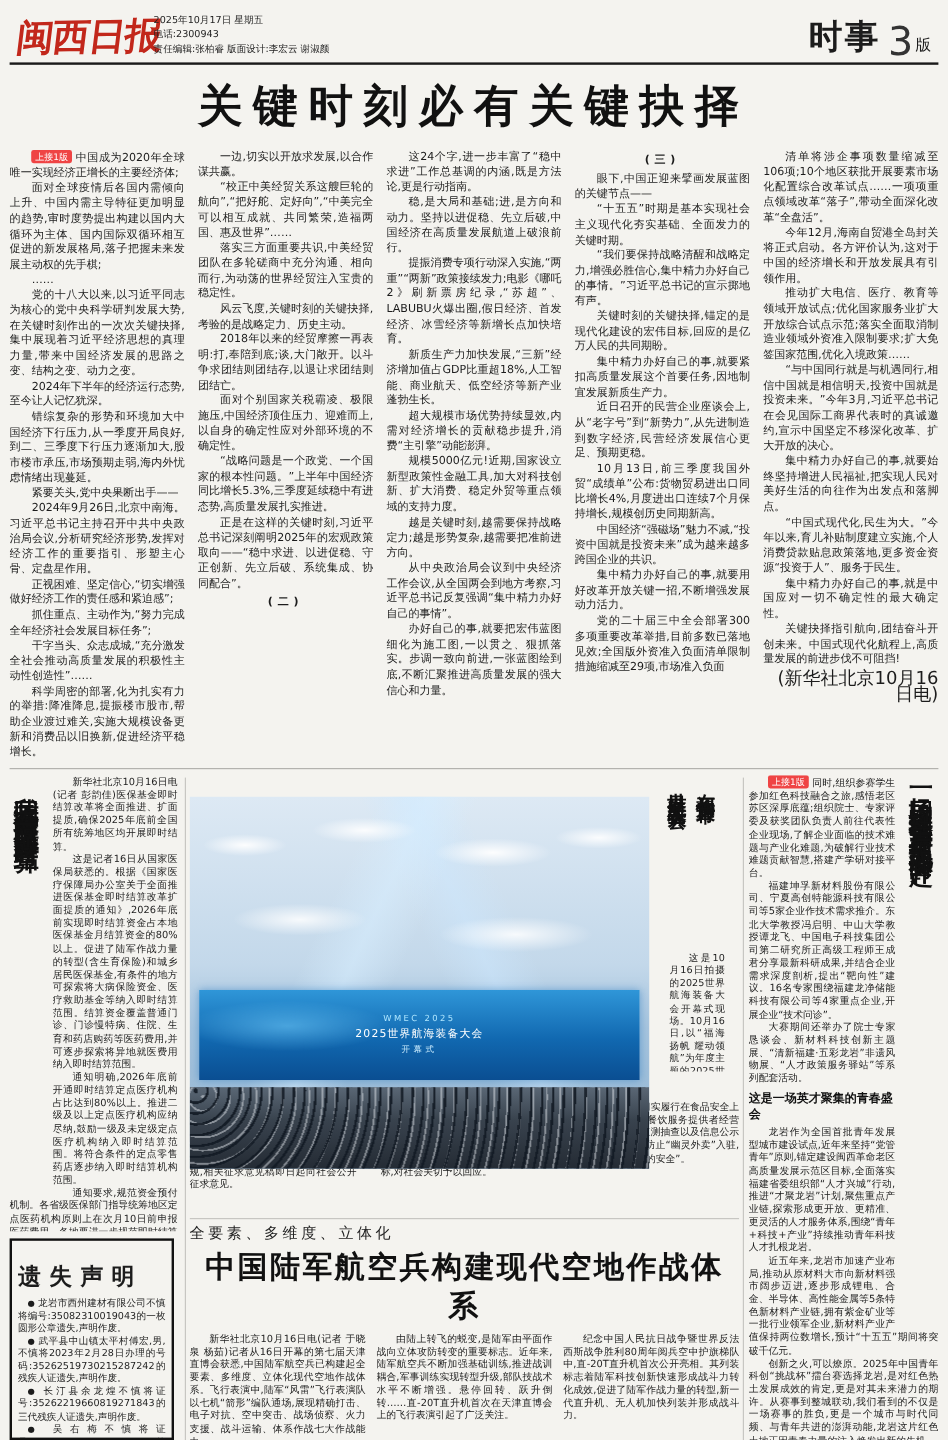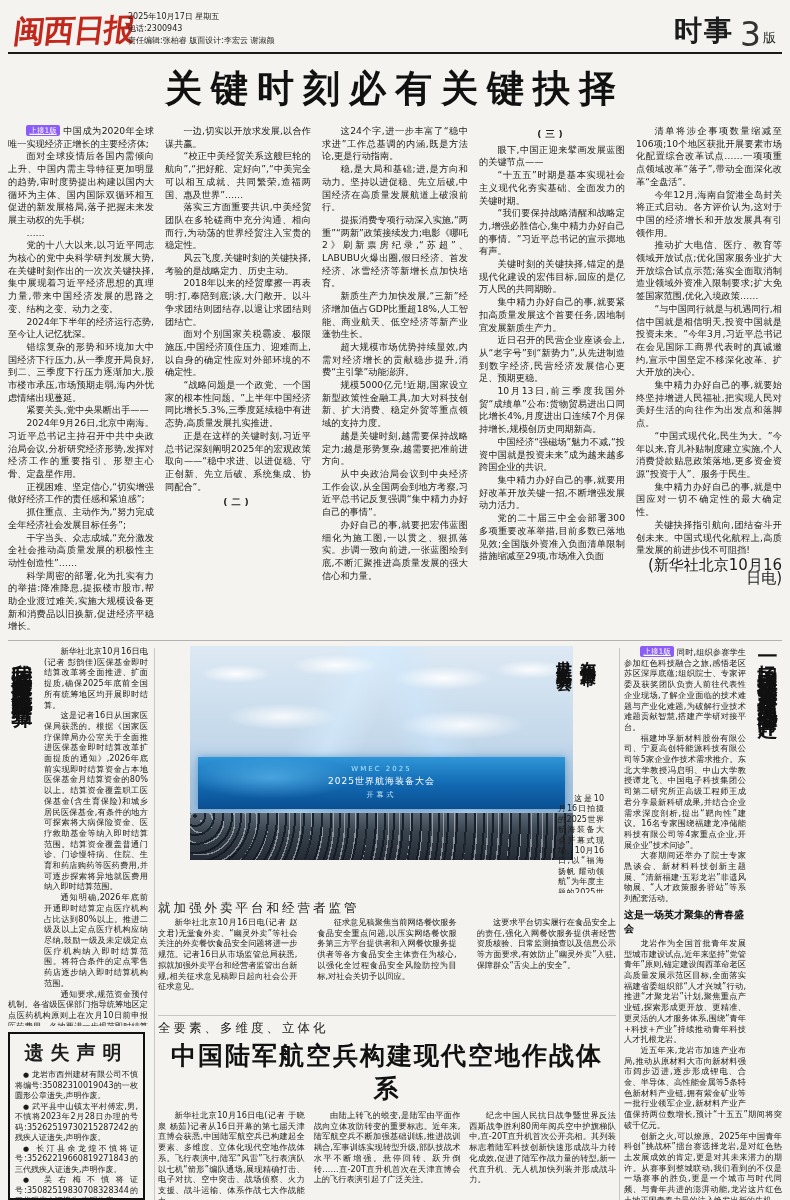--- a/index.html
+++ b/index.html
@@ -18,52 +18,52 @@
   .mast-rule{position:absolute;top:52px;left:8px;right:8px;height:2px;background:#1a1a1a;}
   
   .main-art{position:absolute;top:56px;left:8px;width:774px;height:582px;overflow:hidden;}
   .main-art h1{margin:8px 0 11px;text-align:center;font-size:37px;font-weight:900;
                letter-spacing:9px;color:#111;}
   .cols{display:flex;gap:11px;height:518px;overflow:hidden;}
   .col{flex:1;font-size:9.2px;line-height:12.7px;text-align:justify;overflow:hidden;}
   .para{margin:0;text-indent:2em;text-align:justify;}
   .para.sec{text-align:center;text-indent:0;font-weight:bold;letter-spacing:4px;margin:3px 0;}
   .ending{margin:2px 0 0;text-indent:0;text-align:right;font-size:15px;}
-  .tag{display:inline-block;background:#8b5cf6;color:#fff;font-size:7.5px;line-height:11px;
-       padding:0 3px;border-radius:2px;margin-right:3px;text-indent:0;vertical-align:1px;text-decoration:underline;}
+  .tag{display:inline-block;background:#ef4444;color:#fff;font-size:7.5px;line-height:11px;
+       padding:0 3px;border-radius:2px;margin-right:3px;text-indent:0;vertical-align:1px;}
   .small{font-size:8.2px;line-height:10.7px;}
   
   .sec-rule{position:absolute;top:640px;left:8px;right:8px;height:1px;background:#b3b2ae;}
   
   .bottom{position:absolute;top:646px;left:8px;width:774px;height:554px;}
   .vline{position:absolute;top:2px;bottom:0;width:1px;background:#c7c6c2;}
   .vl1{left:146px;} .vl2{left:611px;}
   
   .left-col{position:absolute;left:0;top:0;width:140px;height:554px;}
   .med-art{position:relative;height:380px;overflow:hidden;}
   .vtitle-l{float:left;writing-mode:vertical-lr;font-size:21px;font-weight:900;color:#111;
             height:342px;width:30px;margin:2px 6px 4px 0;letter-spacing:3px;}
   .lost-box{position:absolute;top:386px;left:0;right:3px;bottom:0;border:2px solid #111;
             padding:5px 5px 0;overflow:hidden;background:#f4f3ef;}
-  .lost-title{text-align:center;font-size:19px;font-weight:900;letter-spacing:7px;margin:1px 0 4px;}
+  .lost-title{font-size:19px;font-weight:900;letter-spacing:7px;margin:12px 0 4px;}
   .lost-item{margin:0;font-size:8px;line-height:10.5px;text-align:justify;text-indent:1em;}
   .lost-item::before{content:"● ";font-size:7px;}
   
   .center-col{position:absolute;left:150px;top:0;width:458px;height:554px;overflow:hidden;}
   .photo-wrap{position:relative;height:247px;}
-  .photo{position:absolute;left:0;top:0;width:383px;height:214px;overflow:hidden;background:
+  .photo{position:absolute;left:0;top:18px;width:383px;height:310px;overflow:hidden;background:
     radial-gradient(ellipse 50px 13px at 12% 13%,rgba(255,255,255,.95),transparent 70%),
     radial-gradient(ellipse 62px 15px at 38% 9%,rgba(255,255,255,.9),transparent 70%),
     radial-gradient(ellipse 70px 17px at 66% 15%,rgba(255,255,255,.95),transparent 70%),
     radial-gradient(ellipse 52px 13px at 89% 11%,rgba(255,255,255,.9),transparent 70%),
     radial-gradient(ellipse 80px 19px at 24% 33%,rgba(255,255,255,.85),transparent 70%),
     radial-gradient(ellipse 92px 21px at 71% 37%,rgba(255,255,255,.85),transparent 70%),
     linear-gradient(115deg,transparent 30%,rgba(215,238,255,.55) 38%,transparent 46%),
     linear-gradient(65deg,transparent 54%,rgba(205,232,255,.5) 62%,transparent 70%),
-    linear-gradient(180deg,#dde9f4 0%,#c3d8ea 45%,#a8c5de 62%,#8fb3d1 100%); margin-left: 32px;}
+    linear-gradient(180deg,#dde9f4 0%,#c3d8ea 45%,#a8c5de 62%,#8fb3d1 100%);}
   .screen{position:absolute;left:2%;right:2%;top:52%;height:24%;display:flex;flex-direction:column;
           align-items:center;justify-content:center;gap:2px;
           background:radial-gradient(ellipse 120px 30px at 20% 40%,rgba(120,210,255,.5),transparent 70%),
           linear-gradient(180deg,#2f96d8 0%,#1168b0 55%,#0a4e92 100%);
           box-shadow:0 0 7px rgba(40,120,190,.55);}
   .scr-l1{font-size:7px;color:#aee6ff;letter-spacing:2px;}
   .scr-l2{font-size:9px;color:#fff;font-weight:normal;letter-spacing:1px;}
   .scr-l3{font-size:7px;color:#cdeeff;letter-spacing:3px;}
   .crowd{position:absolute;left:0;right:0;bottom:0;height:22%;background:
     repeating-radial-gradient(circle at 5px 3px,rgba(18,26,36,.9) 0 2px,transparent 2px 9px),
@@ -184,21 +184,21 @@
 
   <div class="bottom">
     <div class="vline vl1"></div>
     <div class="vline vl2"></div>
 
     <div class="left-col">
       <div class="med-art">
         <div class="vtitle-l">我国将全面推进医保基金即时结算</div>
         <div>
             <p class="para small">新华社北京10月16日电(记者 彭韵佳)医保基金即时结算改革将全面推进、扩面提质,确保2025年底前全国所有统筹地区均开展即时结算。</p>
-            <p class="para small">这是记者16日从国家医保局获悉的。根据《国家医疗保障局办公室关于全面推进医保基金即时结算改革扩面提质的通知》,2026年底前实现即时结算资金占本地医保基金月结算资金的80%以上。结算资金覆盖职工医保基金(含生育保险)和城乡居民医保基金,有条件的地方可探索将大病保险资金、医疗救助基金等纳入即时结算范围。结算资金覆盖普通门诊、门诊慢特病、住院、生育和药店购药等医药费用,并可逐步探索将异地就医费用纳入即时结算范围。</p>
+            <p class="para small">这是记者16日从国家医保局获悉的。根据《国家医疗保障局办公室关于全面推进医保基金即时结算改革扩面提质的通知》,2026年底前实现即时结算资金占本地医保基金月结算资金的80%以上。促进了陆军作战力量的转型(含生育保险)和城乡居民医保基金,有条件的地方可探索将大病保险资金、医疗救助基金等纳入即时结算范围。结算资金覆盖普通门诊、门诊慢特病、住院、生育和药店购药等医药费用,并可逐步探索将异地就医费用纳入即时结算范围。</p>
             <p class="para small">通知明确,2026年底前开通即时结算定点医疗机构占比达到80%以上。推进二级及以上定点医疗机构应纳尽纳,鼓励一级及未定级定点医疗机构纳入即时结算范围。将符合条件的定点零售药店逐步纳入即时结算机构范围。</p>
             <p class="para small">通知要求,规范资金预付机制。各省级医保部门指导统筹地区定点医药机构原则上在次月10日前申报医药费用。各地要进一步规范即时结算流程,利用信息化手段,提高即时结算效率,压缩结算周期,在定点医药机构申报截止次日起不超过20个工作日预付结算资金,力争在次月底前预付到位。各地可根据当年医保基金预算、往年医保基金支出等情况,合理确定即时结算预付比例。</p>
           </div>
       </div>
       <div class="lost-box">
         <div class="lost-title">遗失声明</div>
         <div>
             <p class="lost-item">龙岩市西州建材有限公司不慎将编号:35082310019043的一枚圆形公章遗失,声明作废。</p>
             <p class="lost-item">武平县中山镇太平村傅宏,男,不慎将2023年2月28日办理的号码:35262519730215287242的残疾人证遗失,声明作废。</p>
             <p class="lost-item">长汀县余龙煌不慎将证号:35262219660819271843的三代残疾人证遗失,声明作废。</p>

